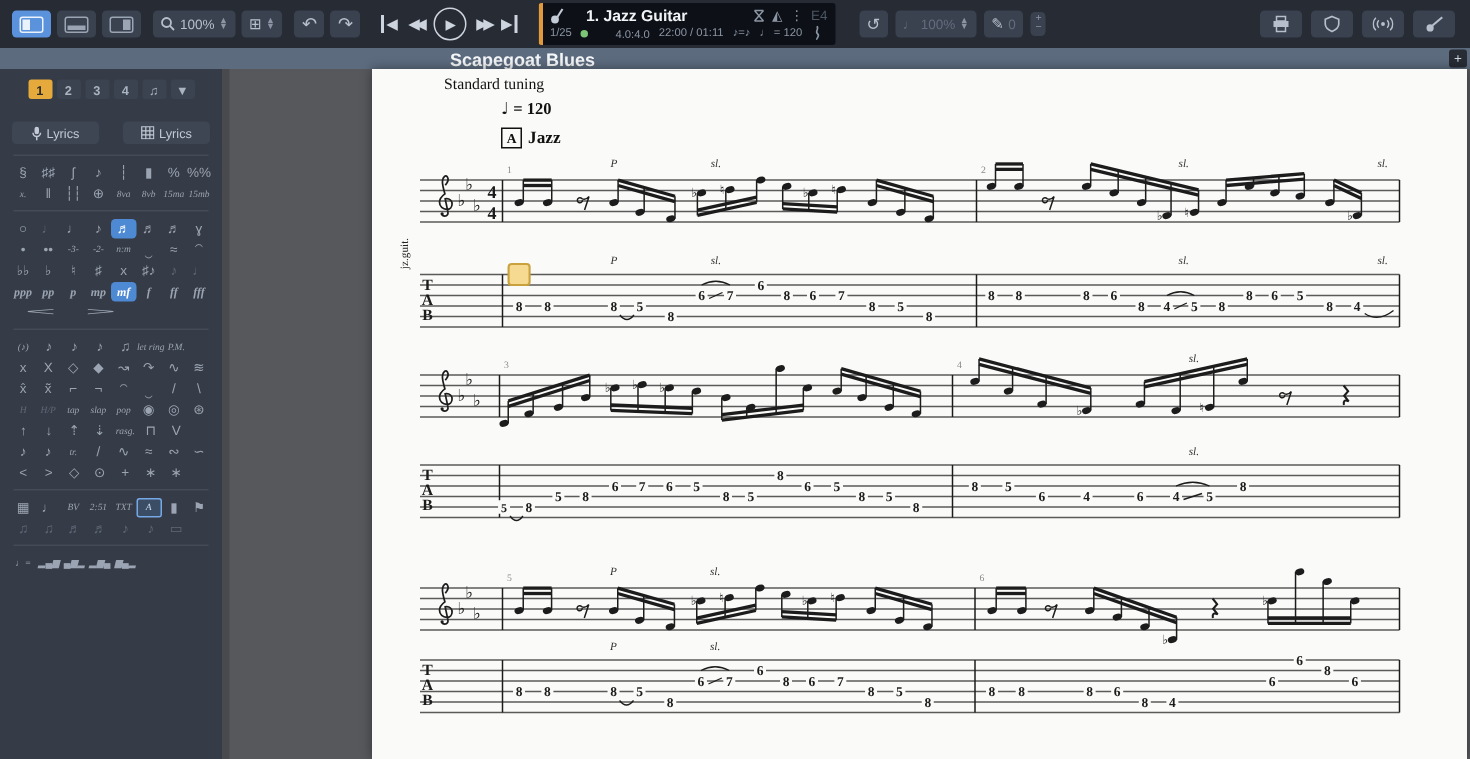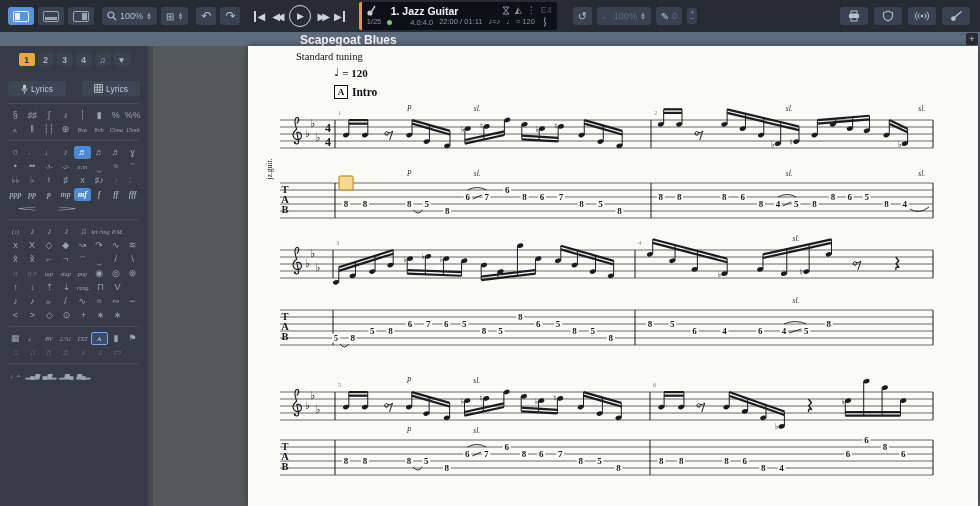--- a/index.html
+++ b/index.html
@@ -417,21 +417,21 @@
   <div class="main">
     <div class="edge"></div>
     <div class="page">
       <div class="hdr tuning">Standard tuning</div>
       <div class="hdr tempo">
         <span class="nq">♩</span>
         <span>= 120</span>
       </div>
       <div class="hdr section">
         <span class="abox">A</span>
-        <span>Intro</span>
+        <span>Jazz</span>
       </div>
       <svg id="score-svg" width="730" height="460">
           <line x1="32" y1="74" x2="685" y2="74" stroke="#5a5a5a" stroke-width="0.9"></line>
           <line x1="32" y1="81" x2="685" y2="81" stroke="#5a5a5a" stroke-width="0.9"></line>
           <line x1="32" y1="88" x2="685" y2="88" stroke="#5a5a5a" stroke-width="0.9"></line>
           <line x1="32" y1="95" x2="685" y2="95" stroke="#5a5a5a" stroke-width="0.9"></line>
           <line x1="32" y1="102" x2="685" y2="102" stroke="#5a5a5a" stroke-width="0.9"></line>
           <line x1="32" y1="137" x2="685" y2="137" stroke="#5a5a5a" stroke-width="0.9"></line>
           <line x1="32" y1="144" x2="685" y2="144" stroke="#5a5a5a" stroke-width="0.9"></line>
           <line x1="32" y1="151" x2="685" y2="151" stroke="#5a5a5a" stroke-width="0.9"></line>

